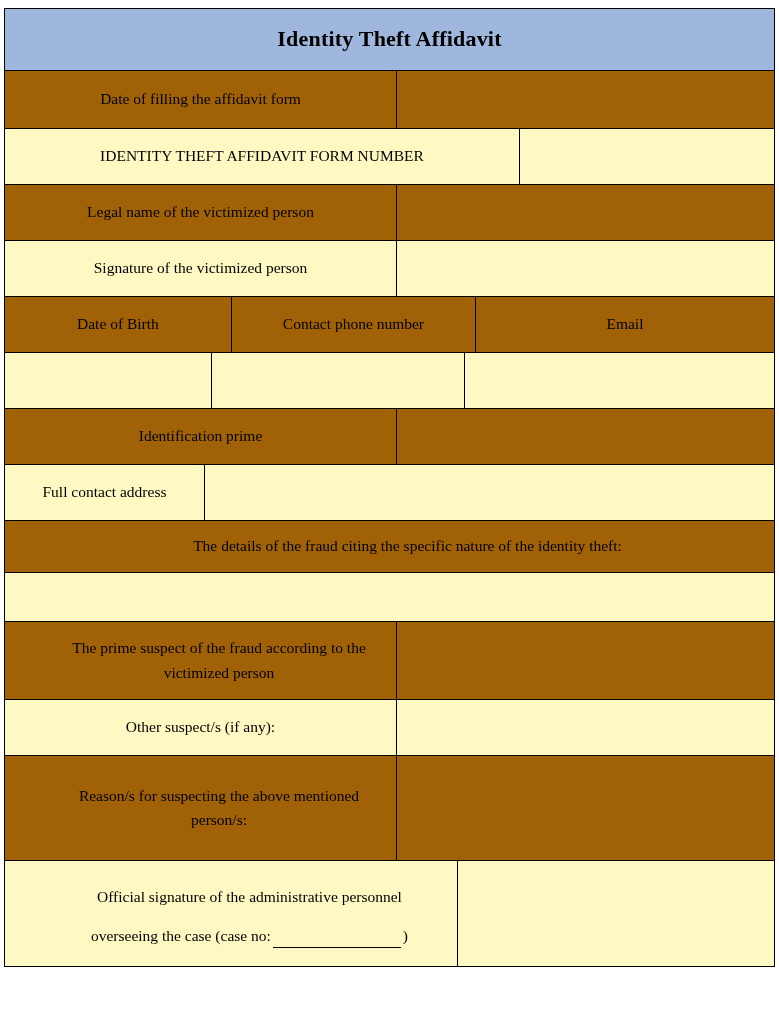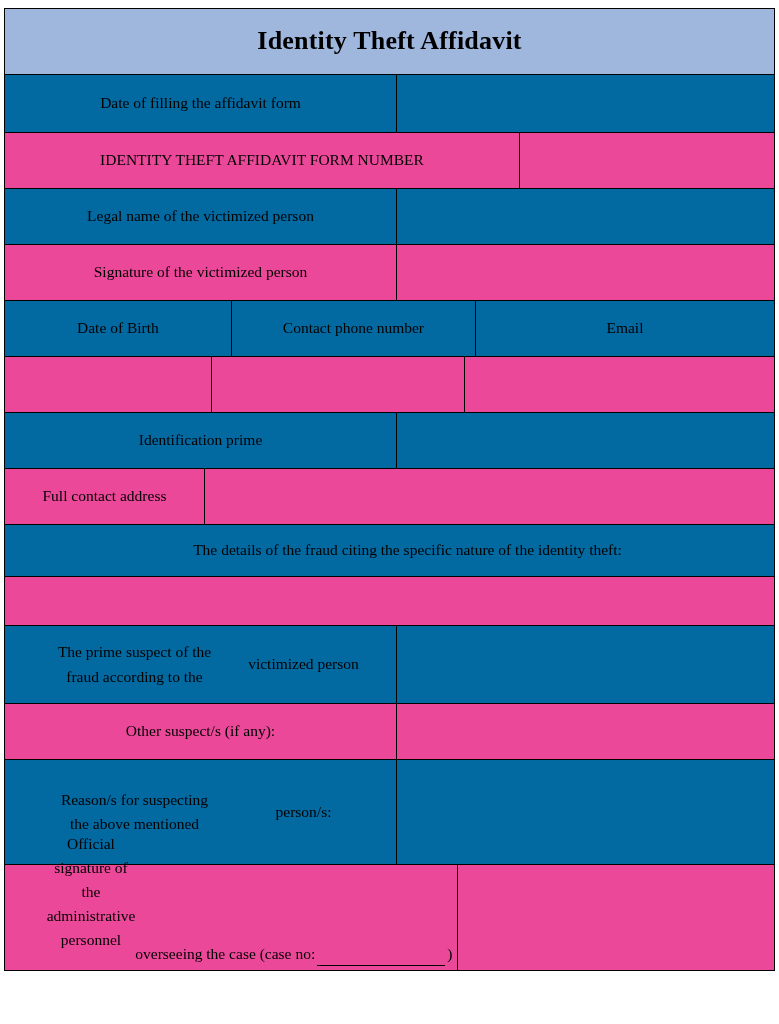--- a/index.html
+++ b/index.html
@@ -78,49 +78,50 @@
   }
   .cell.last {
     border-right: none;
   }
   .row.last > .cell {
     border-bottom: none;
     align-items: flex-end;
   }
 
   .shade {
-    background: #0369a1;
+    background: #a16207;
   }
   .white {
-    background: #ec4899;
+    background: #fef9c3;
   }
 
   .title-bar {
     background: #9fb6dd;
     border-bottom: 1px solid #000000;
     text-align: center;
-    font-size: 26px;
+    font-size: 22px;
     font-weight: bold;
     padding: 17px 0 18px 0;
     letter-spacing: 0.2px;
     color: #000000;
   }
 
   .h-58 { height: 58px; }
   .h-52 { height: 52px; }
   .h-56 { height: 56px; }
   .h-49 { height: 49px; }
   .h-78 { height: 78px; }
   .h-83 { height: 105px; }
 
   .w-392 { width: 392px; }
   .w-515 { width: 515px; }
   .w-full { width: 100%; padding-left: 44px; }
 
   .multiline {
+    flex-direction: column;
     justify-content: center;
     padding-left: 45px;
   }
   .multiline > div { width: 100%; }
 
   .sig-line {
     display: inline-block;
     width: 128px;
     border-bottom: 1px solid #000000;
     height: 1em;

